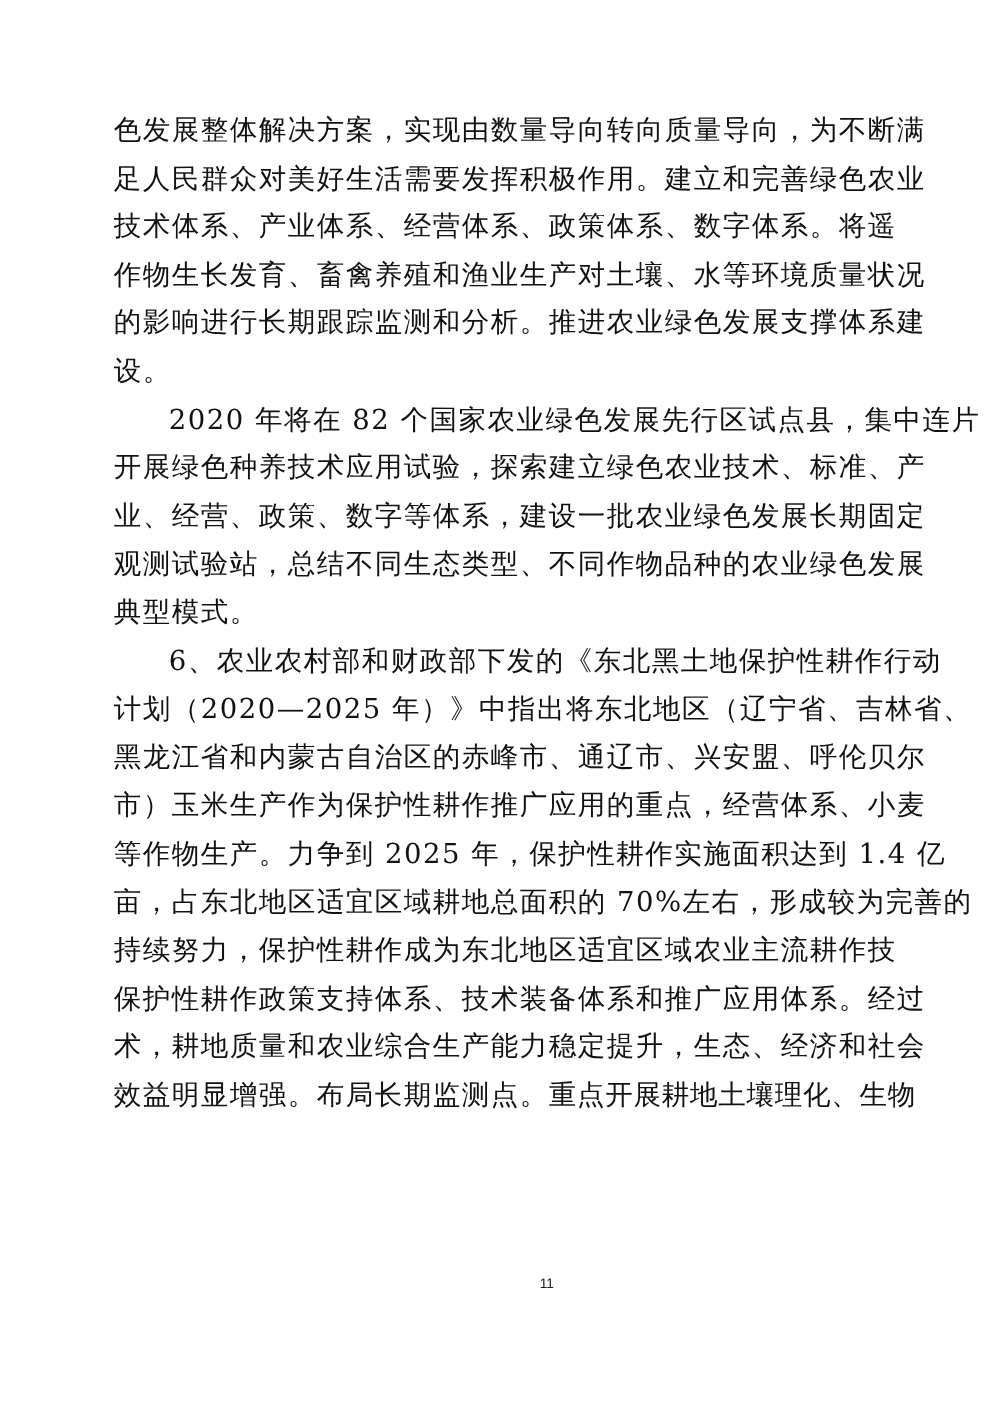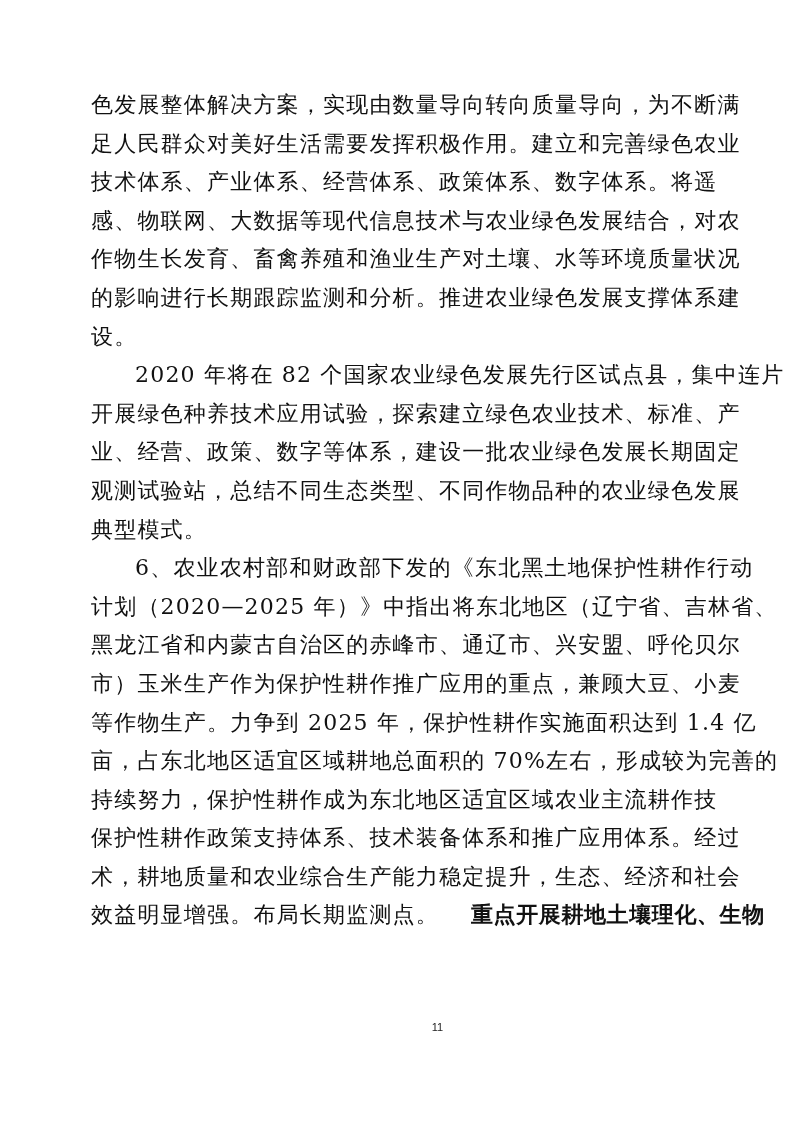--- a/index.html
+++ b/index.html
@@ -33,24 +33,23 @@
       height: 38.6px;
       line-height: 38.6px;
       font-size: 22px;
       letter-spacing: 1.2px;
       white-space: nowrap;
     }
     .line.indent {
       padding-left: 44px;
     }
     .bold {
-      font-weight: bold;
+      font-weight: normal;
       font-family: "DejaVu Sans", "Liberation Sans", sans-serif;
       letter-spacing: 0.6px;
-      margin-left: 32px;
     }
     .page-number {
       position: absolute;
       left: 0;
       width: 793px;
       top: 1021px;
       text-align: center;
       font-size: 11px;
       font-family: "Liberation Sans", "DejaVu Sans", sans-serif;
       color: #222222;
@@ -60,39 +59,38 @@
 </head>
 <body>
 
 <div class="page">
   <div class="body-text">
 
     <div>
       <div class="line">色发展整体解决方案，实现由数量导向转向质量导向，为不断满</div>
       <div class="line">足人民群众对美好生活需要发挥积极作用。建立和完善绿色农业</div>
       <div class="line">技术体系、产业体系、经营体系、政策体系、数字体系。将遥</div>
-      <div class="line">感、物联网、大数据等现代信息技术与农业绿色发展结合，对农</div>
       <div class="line">作物生长发育、畜禽养殖和渔业生产对土壤、水等环境质量状况</div>
       <div class="line">的影响进行长期跟踪监测和分析。推进农业绿色发展支撑体系建</div>
       <div class="line">设。</div>
     </div>
 
     <div>
       <div class="line indent">2020 年将在 82 个国家农业绿色发展先行区试点县，集中连片</div>
       <div class="line">开展绿色种养技术应用试验，探索建立绿色农业技术、标准、产</div>
       <div class="line">业、经营、政策、数字等体系，建设一批农业绿色发展长期固定</div>
       <div class="line">观测试验站，总结不同生态类型、不同作物品种的农业绿色发展</div>
       <div class="line">典型模式。</div>
     </div>
 
     <div>
       <div class="line indent">6、农业农村部和财政部下发的《东北黑土地保护性耕作行动</div>
       <div class="line">计划（2020—2025 年）》中指出将东北地区（辽宁省、吉林省、</div>
       <div class="line">黑龙江省和内蒙古自治区的赤峰市、通辽市、兴安盟、呼伦贝尔</div>
-      <div class="line">市）玉米生产作为保护性耕作推广应用的重点，兼顾大豆、小麦</div>
+      <div class="line">市）玉米生产作为保护性耕作推广应用的重点，经营体系、小麦</div>
       <div class="line">等作物生产。力争到 2025 年，保护性耕作实施面积达到 1.4 亿</div>
       <div class="line">亩，占东北地区适宜区域耕地总面积的 70%左右，形成较为完善的</div>
       <div class="line">持续努力，保护性耕作成为东北地区适宜区域农业主流耕作技</div>
       <div class="line">保护性耕作政策支持体系、技术装备体系和推广应用体系。经过</div>
       <div class="line">术，耕地质量和农业综合生产能力稳定提升，生态、经济和社会</div>
       <div class="line">
         <span>效益明显增强。布局长期监测点。</span><span class="bold">重点开展耕地土壤理化、生物</span>
       </div>
     </div>
 

